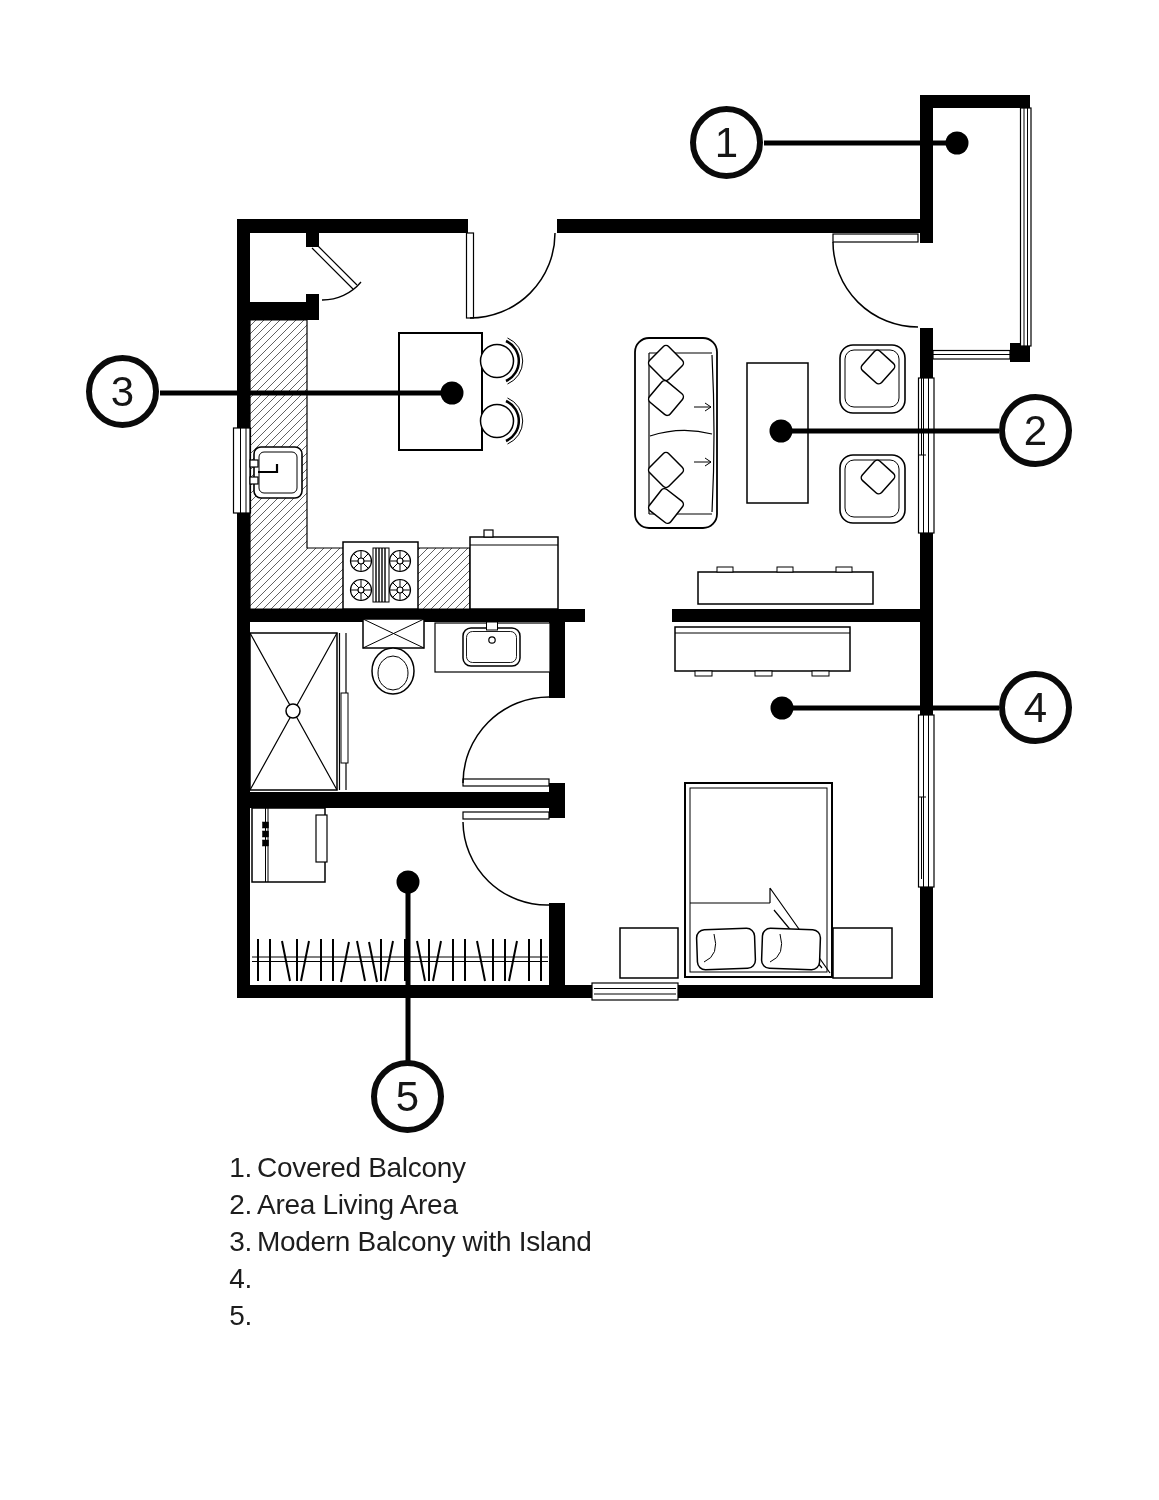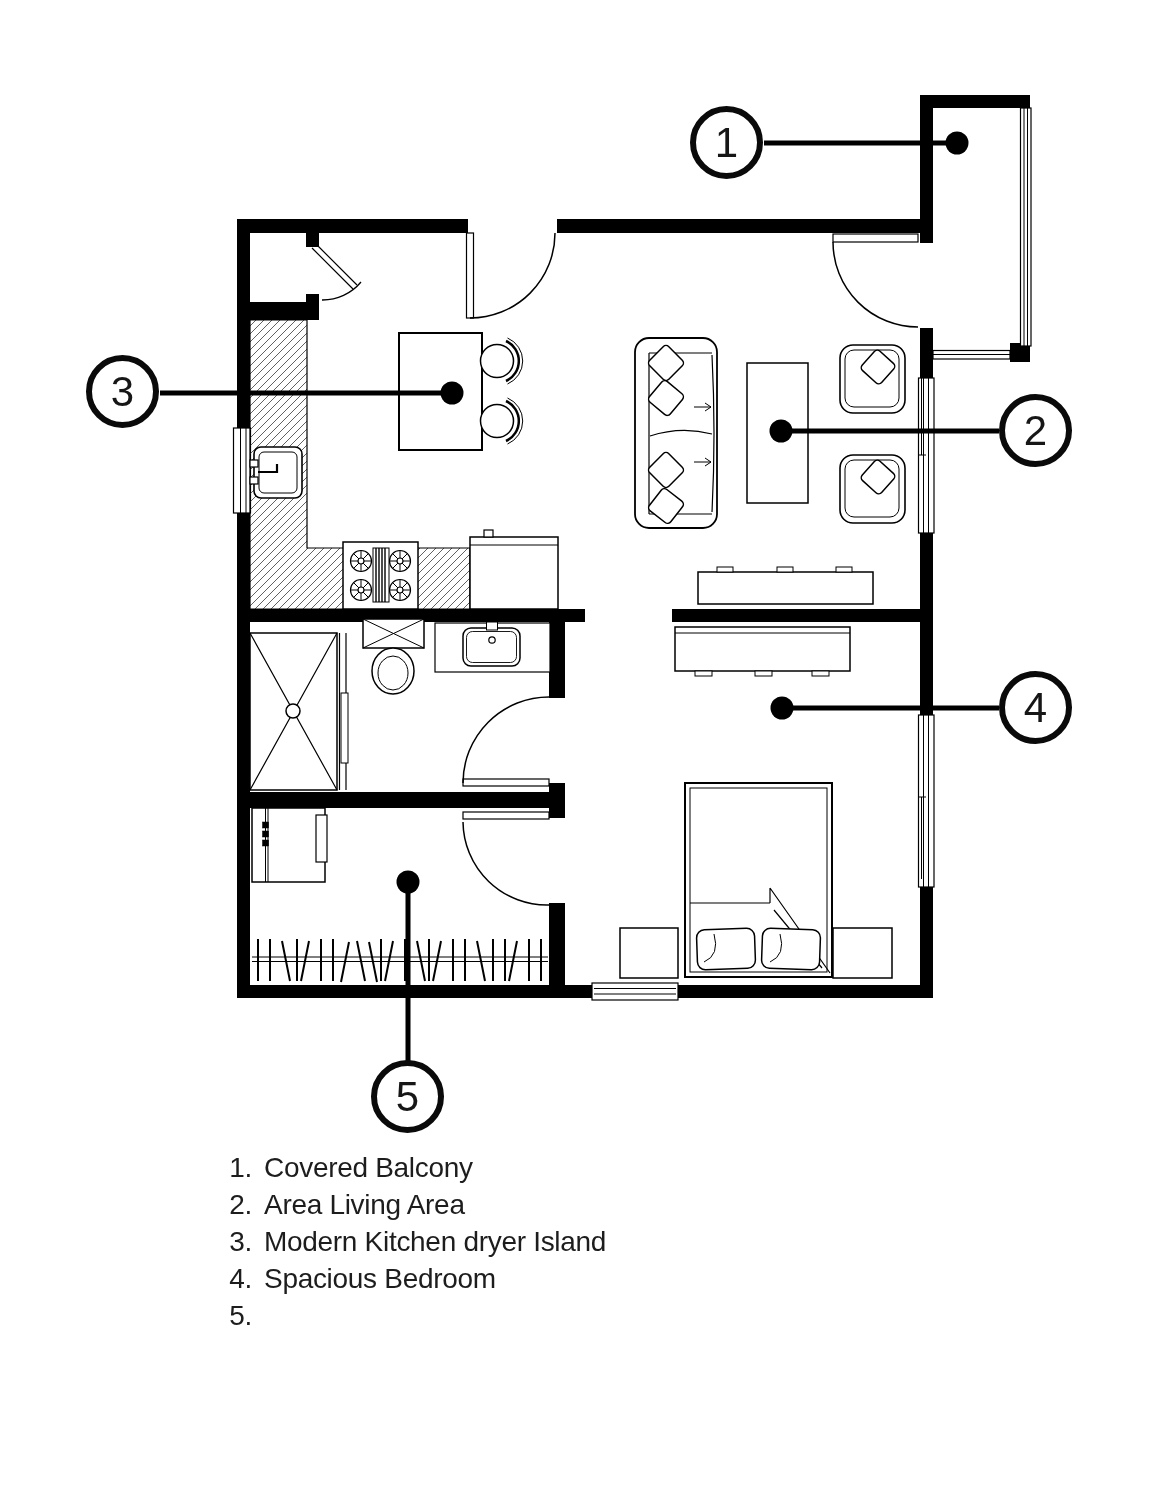--- a/index.html
+++ b/index.html
@@ -6,21 +6,21 @@
   .stage{position:relative;width:1159px;height:1500px;background:#ffffff;overflow:hidden;
          font-family:"Liberation Sans",sans-serif;}
   svg.plan{position:absolute;left:0;top:0;}
   .callout{position:absolute;width:73px;height:73px;box-sizing:border-box;
            border:6px solid #0a0a0a;border-radius:50%;background:#ffffff;
            display:flex;align-items:center;justify-content:center;
            font-size:42px;line-height:1;color:#161616;}
   .legend{position:absolute;left:216px;top:1149px;color:#1d1d1d;font-size:28px;letter-spacing:-0.3px;}
   .legend-row{display:flex;height:37px;align-items:center;}
   .legend-num{width:36px;text-align:right;flex:none;}
-  .legend-label{margin-left:12px;white-space:nowrap;}
+  .legend-label{margin-left:5px;white-space:nowrap;}
 </style>
 </head>
 <body>
 
 <div class="stage">
 
 <svg class="plan" width="1159" height="1500" viewBox="0 0 1159 1500">
   <defs>
     <pattern id="hatch" width="8" height="8" patternUnits="userSpaceOnUse">
       <path d="M0,8 L8,0 M-2,2 L2,-2 M6,10 L10,6" stroke="#3a3a3a" stroke-width="0.8" fill="none"></path>
@@ -277,24 +277,23 @@
   <div class="legend-row">
     <span class="legend-num">1.</span>
     <span class="legend-label">Covered Balcony</span>
   </div>
   <div class="legend-row">
     <span class="legend-num">2.</span>
     <span class="legend-label">Area Living Area</span>
   </div>
   <div class="legend-row">
     <span class="legend-num">3.</span>
-    <span class="legend-label">Modern Kitchen dryer Island</span>
+    <span class="legend-label">Modern Balcony with Island</span>
   </div>
   <div class="legend-row">
     <span class="legend-num">4.</span>
-    <span class="legend-label">Spacious Bedroom</span>
   </div>
   <div class="legend-row">
     <span class="legend-num">5.</span>
   </div>
 </div>
 
 </div>
 
 </body></html>

